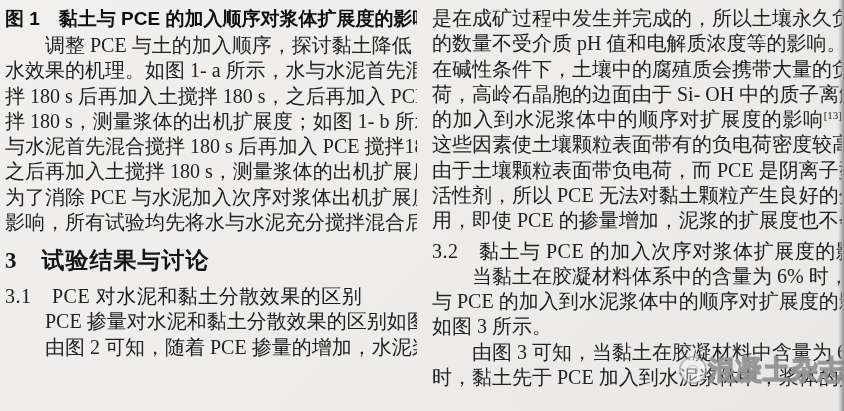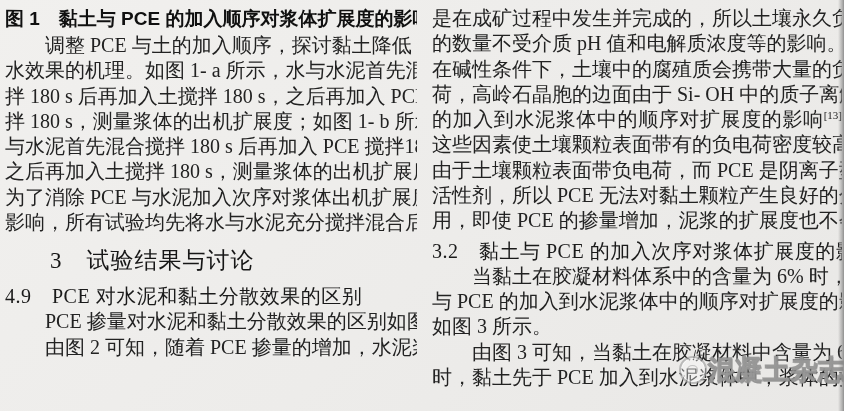--- a/index.html
+++ b/index.html
@@ -28,26 +28,25 @@
   .line.short { text-align-last: left; }
   .line.indent { padding-left: 40px; }
 
   .line.caption {
     font-family: "Liberation Sans", sans-serif;
     font-weight: 700; font-size: 19px;
     height: 27px; line-height: 25px;
     color: #101010;
   }
   .line.section {
-    font-size: 23px; font-weight: 400;
+    font-size: 23px; font-weight: 700;
     height: 44px; line-height: 52px;
     letter-spacing: 1px;
     text-align-last: left;
     color: #161616;
-    margin-left: 45px;
   }
   .line.sub {
     font-size: 20px; font-weight: 500;
     height: 30px; line-height: 34px;
     letter-spacing: 0.5px;
     text-align-last: left;
     color: #1a1a1a;
   }
   sup.cite {
     font-size: 11px; line-height: 0;
@@ -95,21 +94,21 @@
       <div class="line caption">图 1　黏土与 PCE 的加入顺序对浆体扩展度的影响实验方案</div>
       <div class="line body indent">调整 PCE 与土的加入顺序，探讨黏土降低 PC 减</div>
       <div class="line body">水效果的机理。如图 1- a 所示，水与水泥首先混合搅</div>
       <div class="line body">拌 180 s 后再加入土搅拌 180 s，之后再加入 PCE 搅</div>
       <div class="line body">拌 180 s，测量浆体的出机扩展度；如图 1- b 所示，水</div>
       <div class="line body">与水泥首先混合搅拌 180 s 后再加入 PCE 搅拌180 s，</div>
       <div class="line body">之后再加入土搅拌 180  s，测量浆体的出机扩展度。</div>
       <div class="line body">为了消除 PCE 与水泥加入次序对浆体出机扩展度的</div>
       <div class="line body">影响，所有试验均先将水与水泥充分搅拌混合后再加</div>
       <div class="line section">3　试验结果与讨论</div>
-      <div class="line sub">4.9　PCE 对水泥和黏土分散效果的区别</div>
+      <div class="line sub">3.1　PCE 对水泥和黏土分散效果的区别</div>
       <div class="line body indent">PCE 掺量对水泥和黏土分散效果的区别如图 2</div>
       <div class="line body indent">由图 2 可知，随着 PCE 掺量的增加，水泥浆体的</div>
     </div>
   <div class="col col-right">
       <div class="line body">是在成矿过程中发生并完成的，所以土壤永久负电荷</div>
       <div class="line body">的数量不受介质 pH 值和电解质浓度等的影响。同时</div>
       <div class="line body">在碱性条件下，土壤中的腐殖质会携带大量的负电</div>
       <div class="line body">荷，高岭石晶胞的边面由于 Si- OH 中的质子离解而</div>
       <div class="line body"><span>的加入到水泥浆体中的顺序对扩展度的影响</span><sup class="cite">[13]</sup></div>
       <div class="line body">这些因素使土壤颗粒表面带有的负电荷密度较高。</div>

